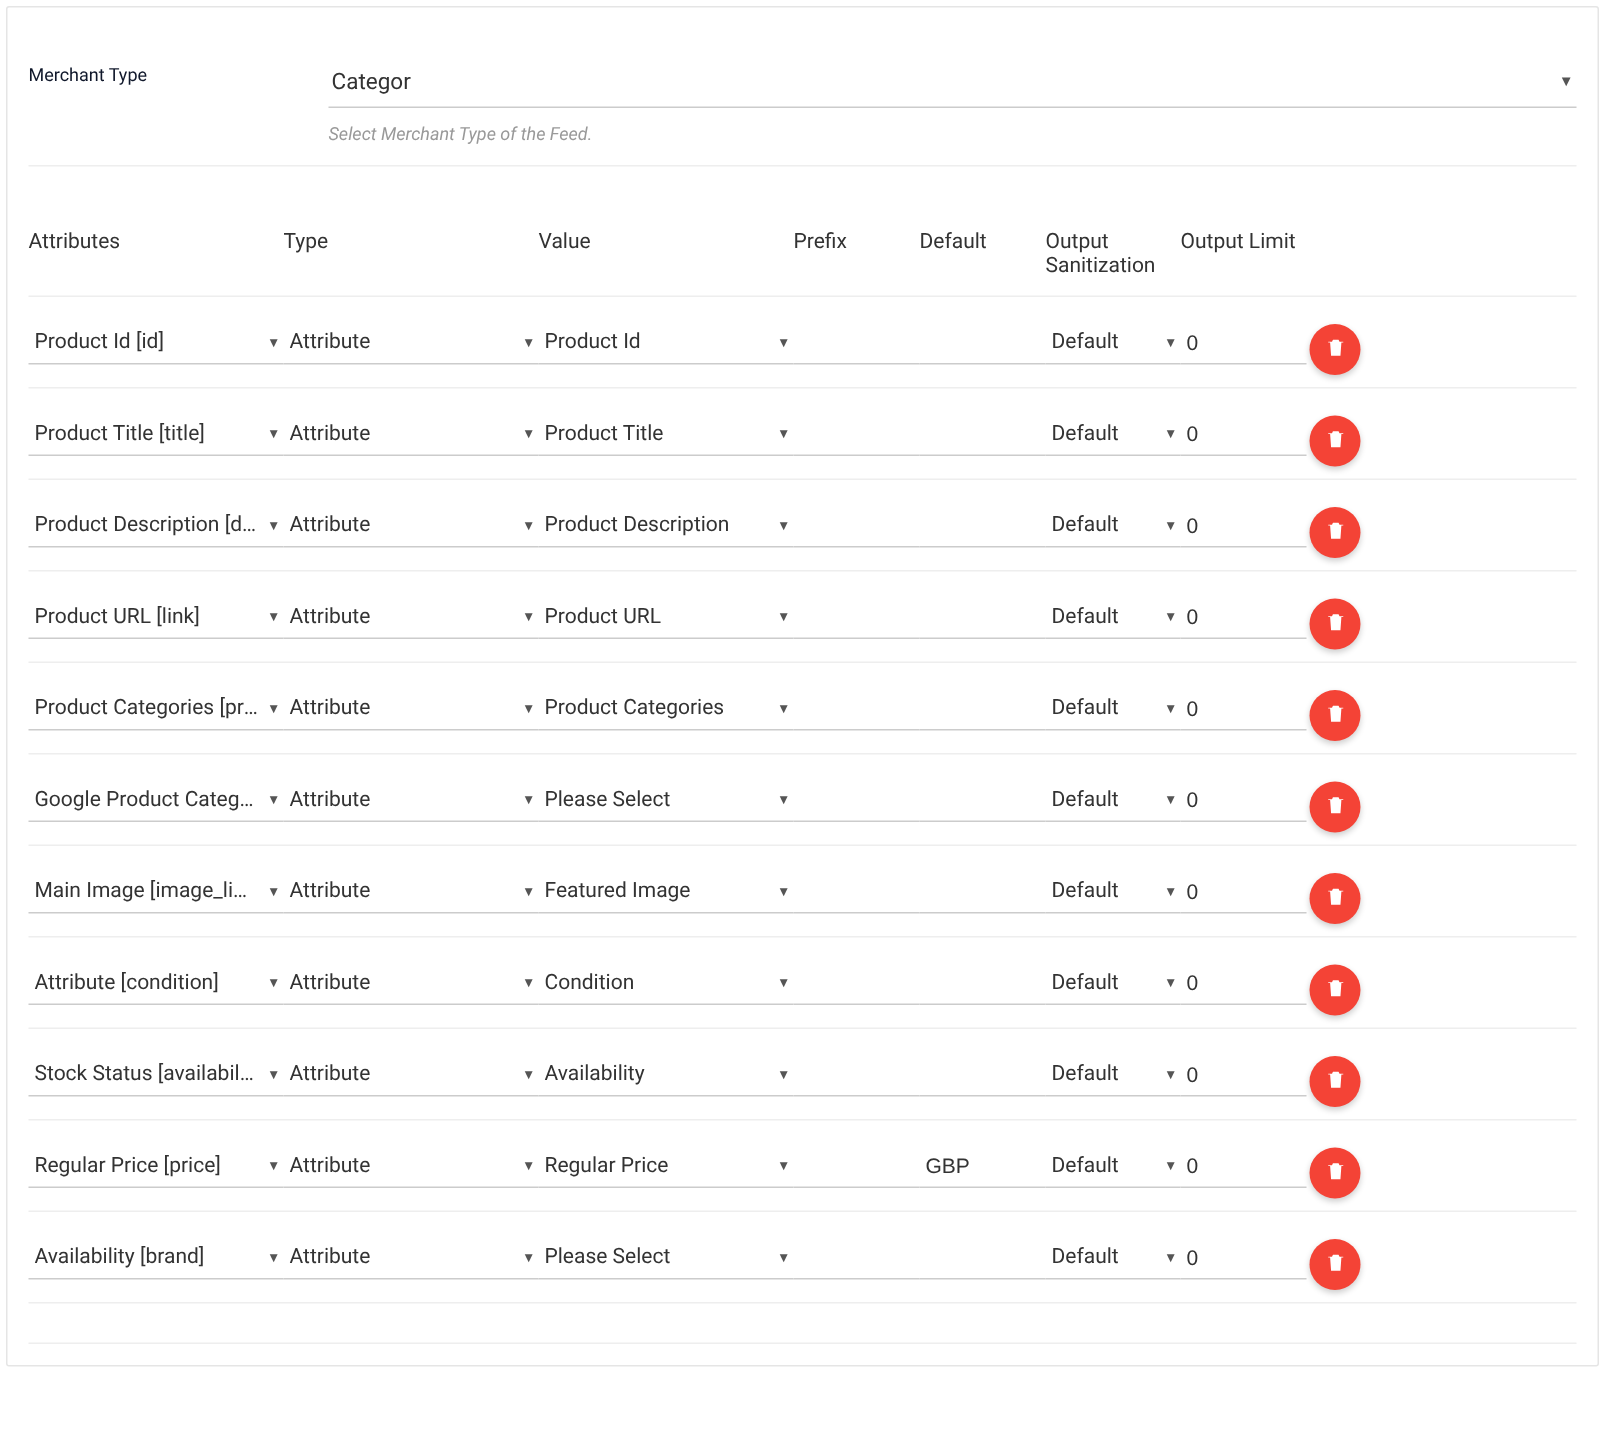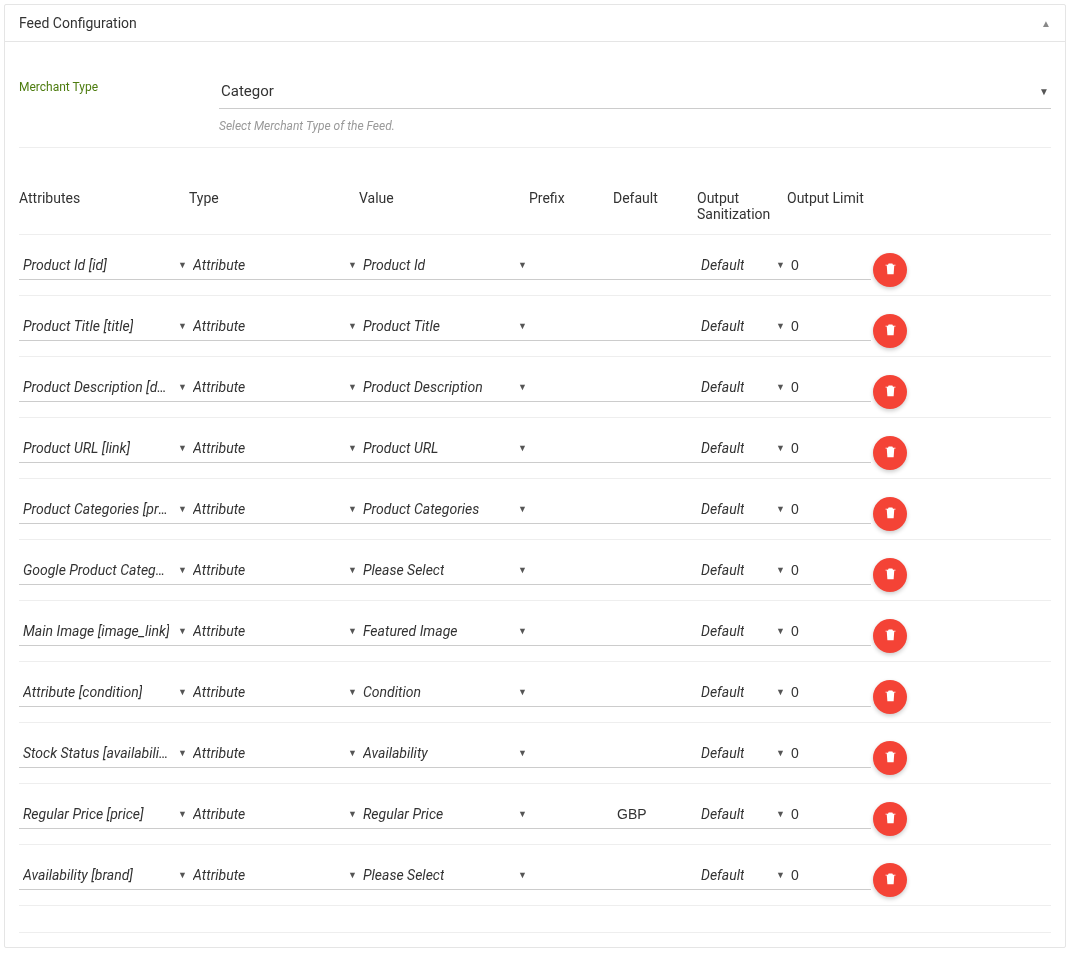--- a/index.html
+++ b/index.html
@@ -36,21 +36,21 @@
   .merchant-row {
     display: flex;
     align-items: flex-start;
     padding: 20px 0 14px 0;
     border-bottom: 1px solid #eee;
     margin-bottom: 20px;
   }
   .merchant-label {
     width: 200px;
     font-size: 12px;
-    color: #4d7c0f;
+    color: #0f172a;
     padding-top: 4px;
   }
   .merchant-field {
     flex: 1;
   }
   .mat-select {
     width: 100%;
     display: flex;
     align-items: center;
     justify-content: space-between;
@@ -112,21 +112,20 @@
     padding: 4px 2px 6px 4px;
     font-size: 14px;
     color: #333;
     cursor: pointer;
     overflow: hidden;
   }
   .cell-select .txt {
     white-space: nowrap;
     overflow: hidden;
     text-overflow: ellipsis;
-    font-style: italic;
   }
   .cell-select .caret {
     font-size: 9px;
     color: #555;
     margin-left: 6px;
     flex-shrink: 0;
   }
   .cell-input {
     width: 100%;
     border: none;
@@ -148,24 +147,20 @@
     cursor: pointer;
     box-shadow: 0 2px 4px rgba(0,0,0,0.2);
   }
   .delete-btn svg { fill: #fff; }
 </style>
 </head>
 <body>
 
 <div class="panel">
 
-  <div class="panel-header">
-    <span class="panel-header-title">Feed Configuration</span>
-    <span class="collapse-caret">▲</span>
-  </div>
 
   <div class="panel-body">
 
     <div class="merchant-row">
       <div class="merchant-label">Merchant Type</div>
       <div class="merchant-field">
         <div class="mat-select">
           <span>Categor</span>
           <span class="caret">▼</span>
         </div>

